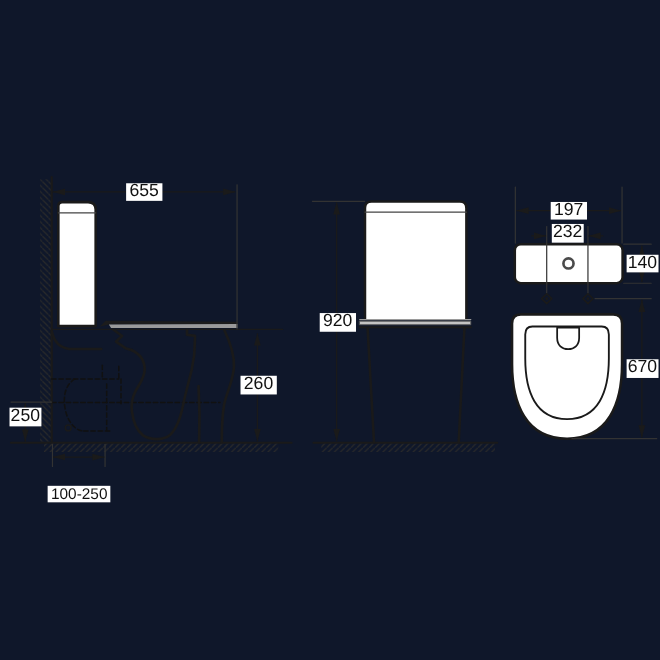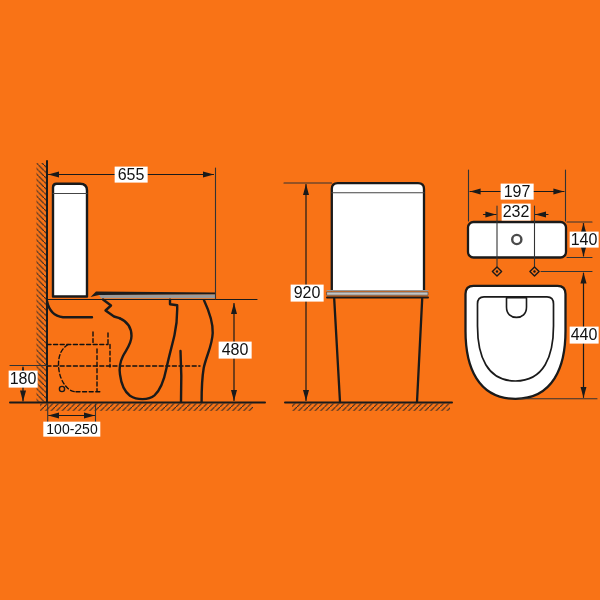--- a/index.html
+++ b/index.html
@@ -1,21 +1,21 @@
 <!DOCTYPE html>
 <html><head>
 <meta charset="utf-8">
 <style>
   html,body{margin:0;padding:0;background:#fff;}
-  #stage{position:relative;width:600px;height:600px;background:#f97316;overflow:hidden;
+  #stage{position:relative;width:600px;height:600px;background:#0f172a;overflow:hidden;
          font-family:"Liberation Sans", sans-serif;}
   #stage svg{position:absolute;left:0;top:0;}
   .dlabel{position:absolute;transform:translate(-50%,-50%);background:#ffffff;
           padding:0 3px;font-size:16px;line-height:1.05;color:#111;white-space:nowrap;}
-  .dlabel.small{font-size:14px;}
+  .dlabel.small{font-size:14px;margin-top:20px;}
 </style>
 </head>
 <body>
 
 <div id="stage">
 
 <svg width="600" height="600" viewBox="0 0 600 600">
   <defs>
     <marker id="arw" orient="auto-start-reverse" markerUnits="userSpaceOnUse" markerWidth="11" markerHeight="7" refX="10.6" refY="3.5">
       <path d="M0,0.45 L11,3.5 L0,6.55 Z" fill="#1a1a1a"></path>
@@ -135,21 +135,21 @@
              C553.5,356 544,381 515.5,381 C487,381 477.5,356 477.5,326 Z" fill="none" stroke="#1a1a1a" stroke-width="1.7"></path>
     <path d="M506.5,297.8 L526.5,297.8 L526.5,307 C526.5,314 522,317.4 516.5,317.4
              C511,317.4 506.5,314 506.5,307 Z" fill="none" stroke="#1a1a1a" stroke-width="1.6"></path>
 
     <line x1="520" y1="398.8" x2="597" y2="398.8" stroke="#333" stroke-width="1.1"></line>
     <line x1="583.5" y1="273" x2="583.5" y2="397.3" stroke="#1a1a1a" stroke-width="1.2" marker-start="url(#arw)" marker-end="url(#arw)"></line>
   </g>
 </svg>
 
   <div class="dlabel" style="left:131px;top:174.5px;">655</div>
-  <div class="dlabel" style="left:235px;top:350px;">480</div>
-  <div class="dlabel" style="left:23px;top:379px;padding:0 1px;">180</div>
+  <div class="dlabel" style="left:235px;top:350px;">260</div>
+  <div class="dlabel" style="left:23px;top:379px;padding:0 1px;">250</div>
   <div class="dlabel small" style="left:72px;top:429px;">100-250</div>
   <div class="dlabel" style="left:307px;top:293px;text-align:center;">920</div>
   <div class="dlabel" style="left:517px;top:191.5px;">197</div>
   <div class="dlabel" style="left:516px;top:212px;padding:0 1px;">232</div>
   <div class="dlabel" style="left:584px;top:239.5px;padding:0 1px;text-align:center;">140</div>
-  <div class="dlabel" style="left:584px;top:335px;padding:0 1px;">440</div>
+  <div class="dlabel" style="left:584px;top:335px;padding:0 1px;">670</div>
 </div>
 
 </body></html>

